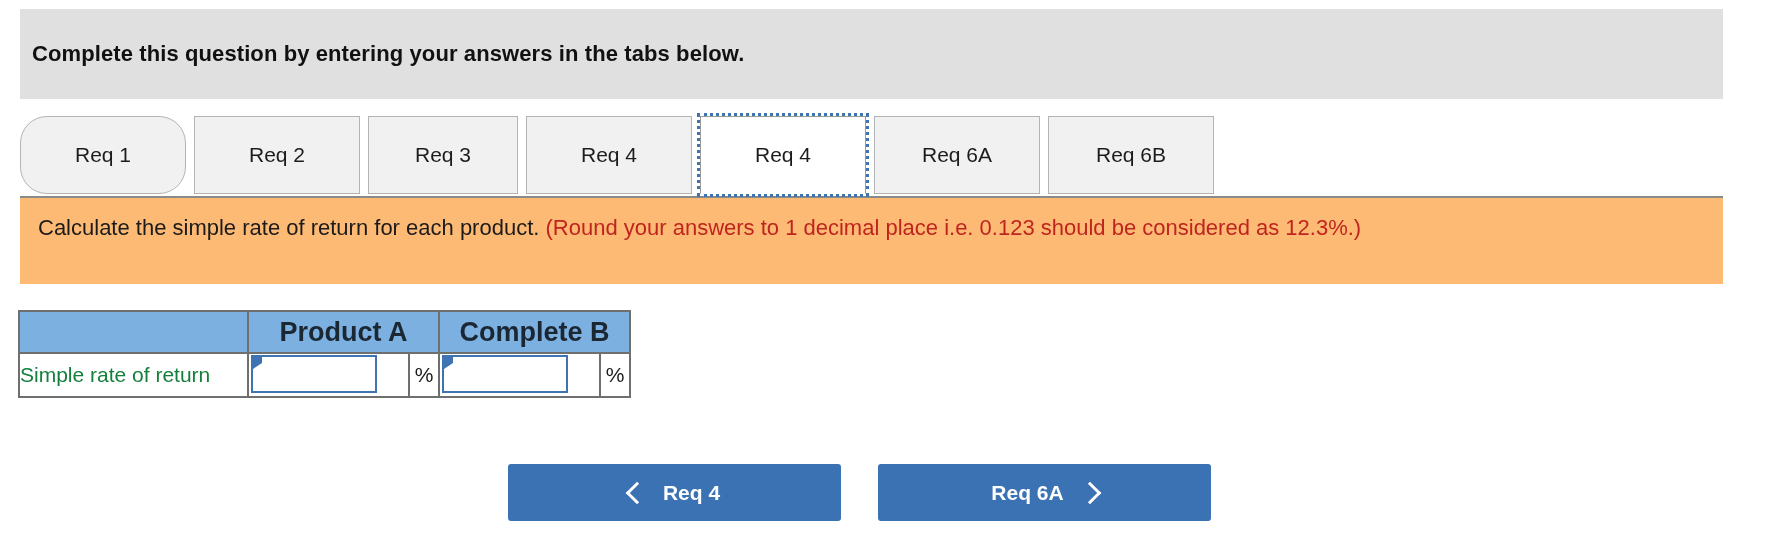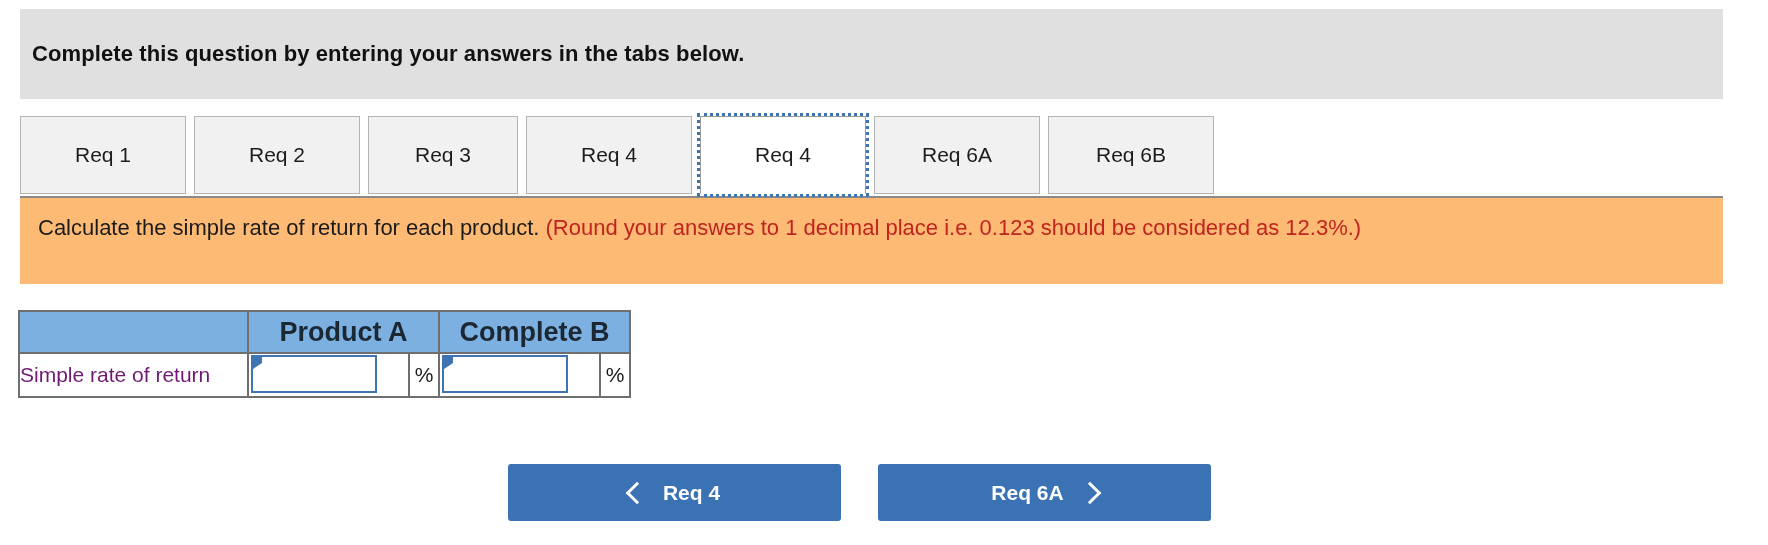--- a/index.html
+++ b/index.html
@@ -64,21 +64,21 @@
     border: 1px solid #b4b4b4;
     margin-right: 8px;
     display: flex;
     align-items: center;
     justify-content: center;
     font-size: 21px;
     color: #1c1c1c;
     cursor: pointer;
     user-select: none;
   }
-  .tab.t0 { width: 166px; }
+  .tab.t0 { width: 166px; border-radius: 27px; }
   .tab.t1 { width: 166px; }
   .tab.t2 { width: 150px; }
   .tab.t3 { width: 166px; }
   .tab.t4 { width: 166px; }
   .tab.t5 { width: 166px; }
   .tab.t6 { width: 166px; }
 
   .tab.active {
     background: #ffffff;
     border: 1px solid #9a9a9a;
@@ -142,21 +142,21 @@
     text-align: center;
     height: 42px;
   }
   .hdr.blank { width: 229px; }
   .hdr.pa { width: 161px; }
   .hdr.pb { width: 161px; }
 
   .rowlabel {
     background: #ffffff;
     font-size: 21px;
-    color: #701a75;
+    color: #15803d;
     height: 44px;
     padding: 0 8px 0 7px;
     white-space: nowrap;
   }
 
   .cell-input {
     background: #ffffff;
     height: 44px;
     padding: 0;
     width: 161px;

